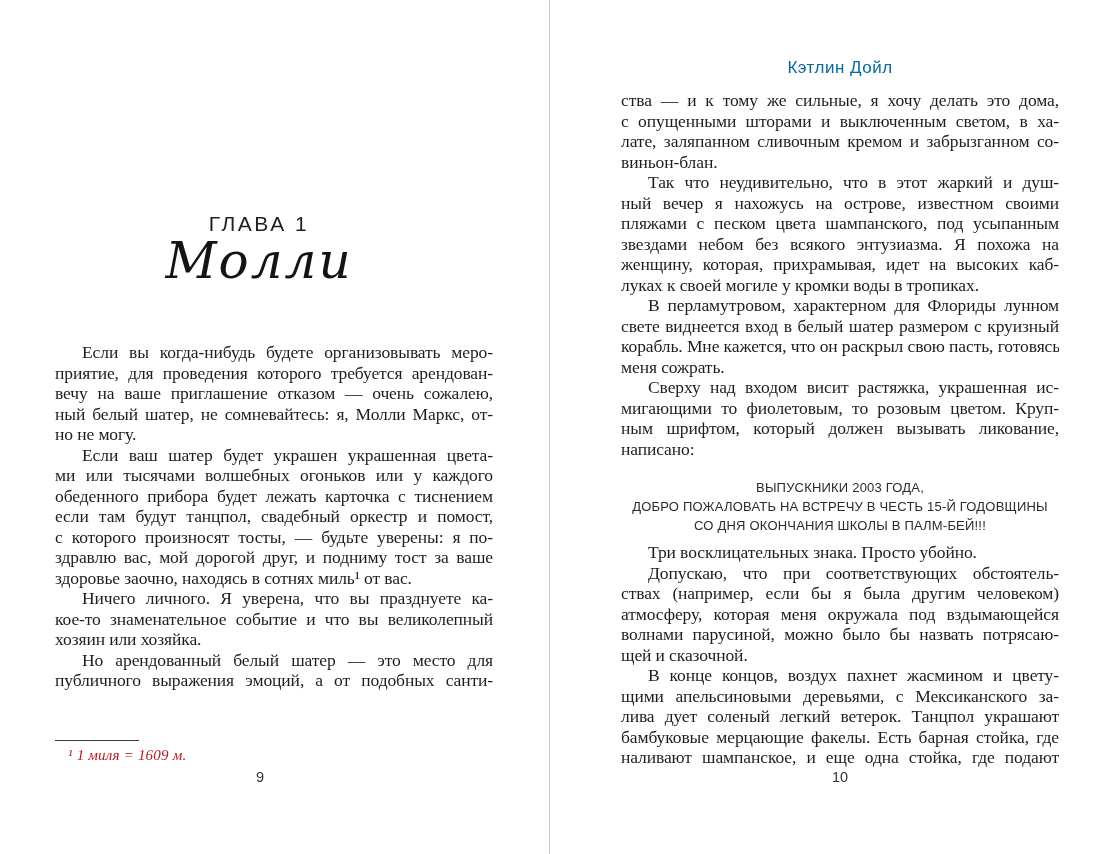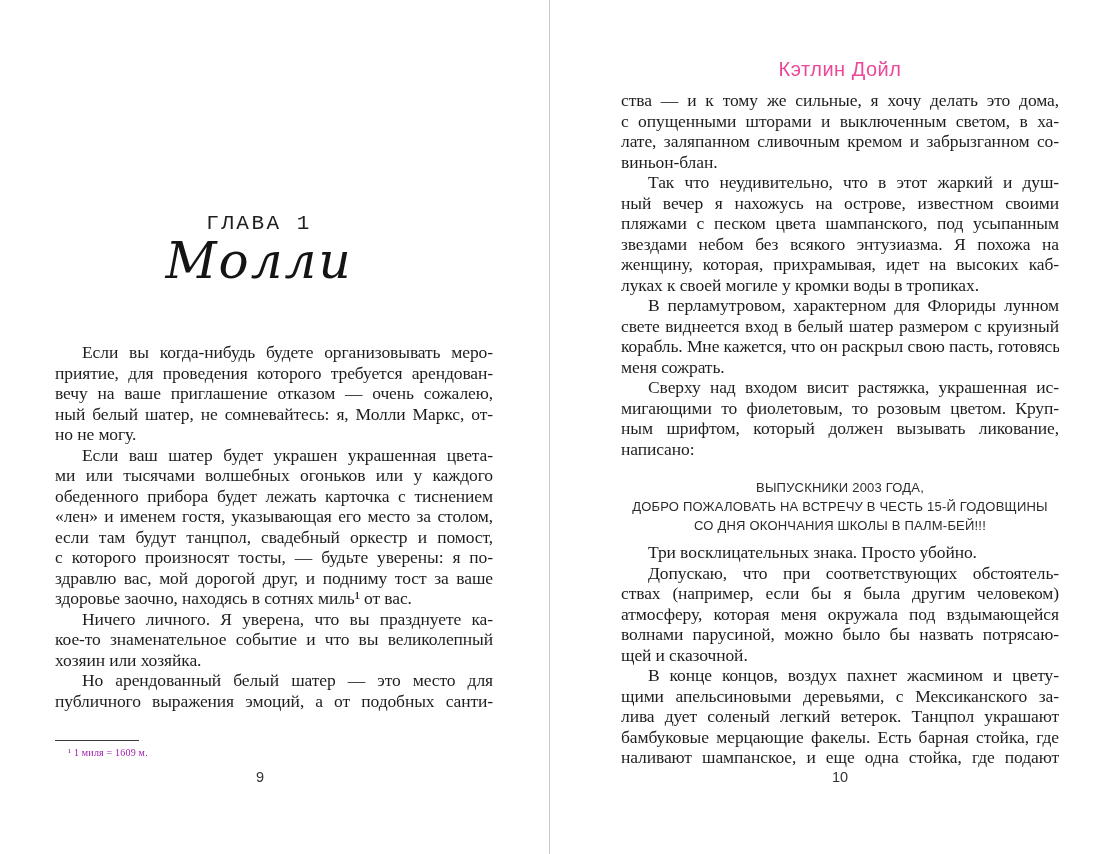--- a/index.html
+++ b/index.html
@@ -18,39 +18,39 @@
     background: #c9c9c9;
   }
   .page { position: absolute; top: 0; height: 854px; }
   .page-left  { left: 55px;  width: 438px; }
   .page-right { left: 621px; width: 438px; }
 
   .chapter-label {
     position: absolute; top: 212px; left: 0; width: 100%;
     transform: translateX(-15px);
     text-align: center;
-    font-family: Liberation Mono, monospace;
+    font-family: Liberation Sans, sans-serif;
     font-size: 21px; letter-spacing: 2.5px;
     color: #1f1f1f;
   }
   .chapter-title {
     position: absolute; top: 232px; left: 0; width: 100%;
     transform: translateX(-15px);
     text-align: center;
     font-family: "DejaVu Serif", serif;
     font-style: italic;
     font-size: 50px; letter-spacing: 2px;
     color: #141414;
   }
   .running-header {
     position: absolute; top: 58px; left: 0; width: 100%;
     text-align: center;
     font-family: "Liberation Sans", sans-serif;
-    font-size: 20px; letter-spacing: 0.5px;
-    color: #ec4899;
+    font-size: 17px; letter-spacing: 0.5px;
+    color: #0369a1;
   }
   .body-block {
     position: absolute; left: 0; width: 100%;
     font-size: 17.5px; line-height: 20.5px;
     letter-spacing: -0.1px;
     color: #1d1d1d;
   }
   .body-left  { top: 342px; }
   .body-right { top: 90px; }
   .line {
@@ -70,22 +70,23 @@
     color: #2b2b2b;
   }
   .banner-line { text-align: center; height: 19px; }
   .footnote-rule {
     position: absolute; top: 740px; left: 0;
     width: 84px; height: 0;
     border-top: 1px solid #3a3a3a;
   }
   .footnote {
     position: absolute; top: 747px; left: 13px;
-    font-size: 10px; color: #a21caf;
+    font-size: 15px; color: #b91c1c;
     letter-spacing: 0.2px;
+    font-style: italic;
   }
   .folio {
     position: absolute; top: 769px; left: 0; width: 100%;
     text-align: center;
     font-family: "Liberation Sans", sans-serif;
     font-size: 14.5px; color: #333333;
   }
   .folio-left { transform: translateX(-14px); }
 </style>
 </head>
@@ -102,21 +103,20 @@
           <div class="line indent">Если вы когда-нибудь будете организовывать меро-</div>
           <div class="line">приятие, для проведения которого требуется арендован-</div>
           <div class="line">вечу на ваше приглашение отказом — очень сожалею,</div>
           <div class="line">ный белый шатер, не сомневайтесь: я, Молли Маркс, от-</div>
           <div class="line last">но не могу.</div>
         </div>
         <div>
           <div class="line indent">Если ваш шатер будет украшен украшенная цвета-</div>
           <div class="line">ми или тысячами волшебных огоньков или у каждого</div>
           <div class="line">обеденного прибора будет лежать карточка с тиснением</div>
-          <div class="line">«лен» и именем гостя, указывающая его место за столом,</div>
           <div class="line">если там будут танцпол, свадебный оркестр и помост,</div>
           <div class="line">с которого произносят тосты, — будьте уверены: я по-</div>
           <div class="line">здравлю вас, мой дорогой друг, и подниму тост за ваше</div>
           <div class="line last">здоровье заочно, находясь в сотнях миль¹ от вас.</div>
         </div>
         <div>
           <div class="line indent">Ничего личного. Я уверена, что вы празднуете ка-</div>
           <div class="line">кое-то знаменательное событие и что вы великолепный</div>
           <div class="line last">хозяин или хозяйка.</div>
         </div>

